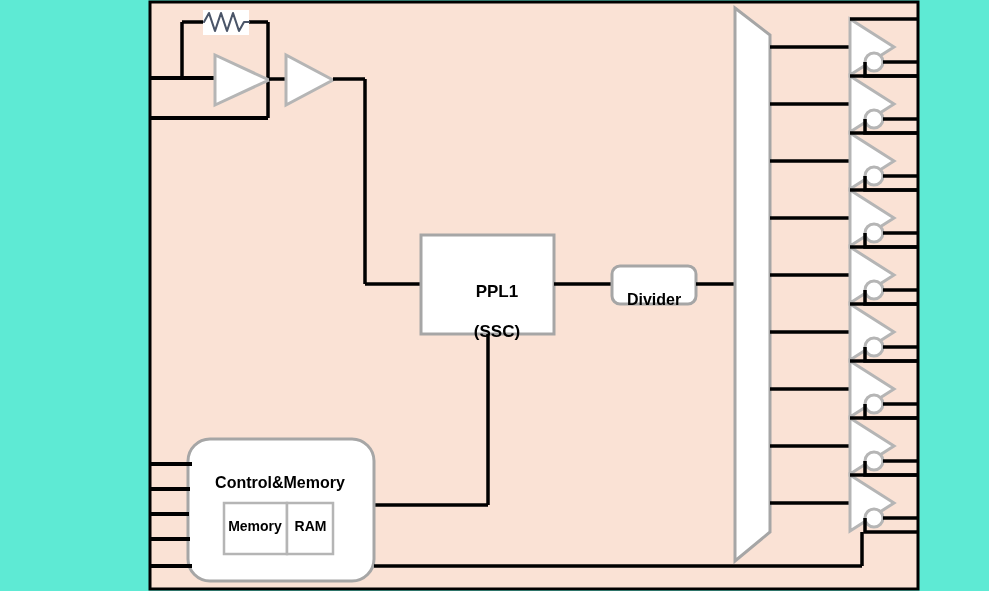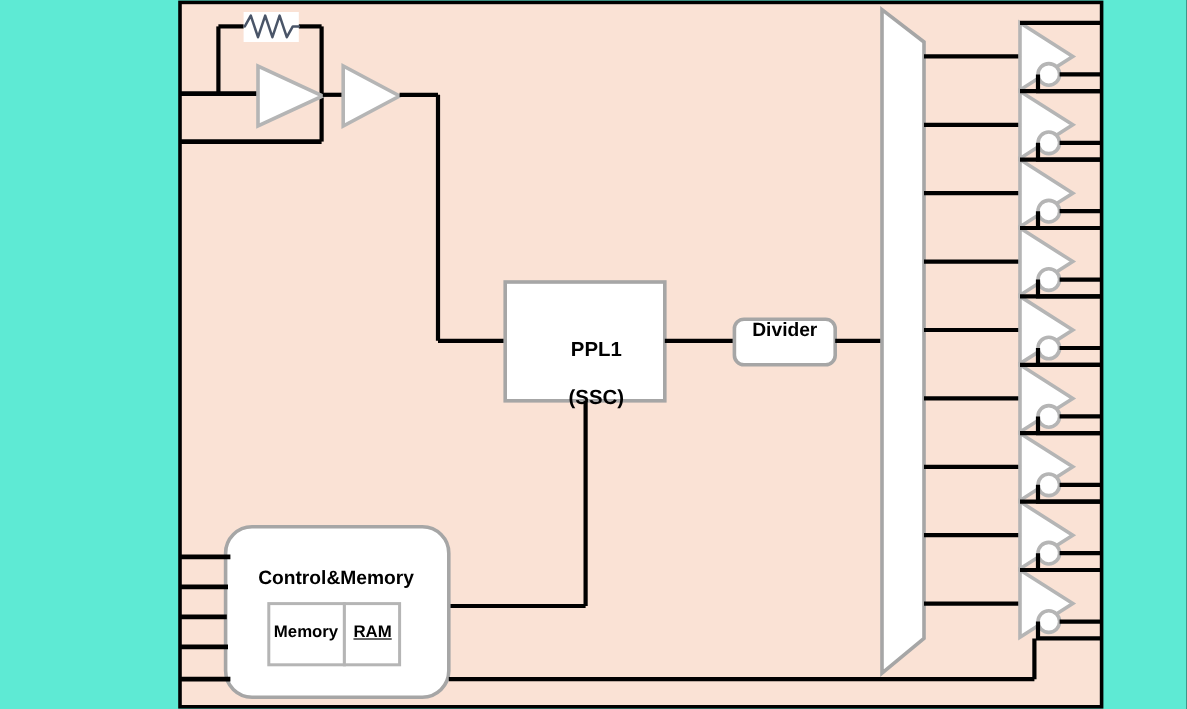--- a/index.html
+++ b/index.html
@@ -31,40 +31,39 @@
     white-space: pre;
     pointer-events: none;
     line-height: 1.18;
   }
   #lbl-pll {
     left: 421px; top: 262px;
     width: 133px;
     font-size: 17px;
   }
   #lbl-divider {
-    left: 612px; top: 267px;
+    left: 612px; top: 291px;
     width: 84px;
     font-size: 16px;
   }
   #lbl-ctrlmem {
     left: 196px; top: 474px;
     width: 168px;
     font-size: 16px;
     text-align: center;
   }
   #lbl-control {
     left: 224px; top: 518px;
     width: 62px;
     font-size: 14px;
   }
   #lbl-ram {
     left: 288px; top: 518px;
     width: 45px;
     font-size: 14px;
-    text-decoration: underline;
   }
 </style>
 </head>
 <body>
 
 <div id="root">
 
   <svg id="chip-canvas" viewBox="0 0 989 591" xmlns="http://www.w3.org/2000/svg">
 
     <rect x="150" y="2" width="768" height="587" fill="#fae2d5" stroke="#000000" stroke-width="3"></rect>

